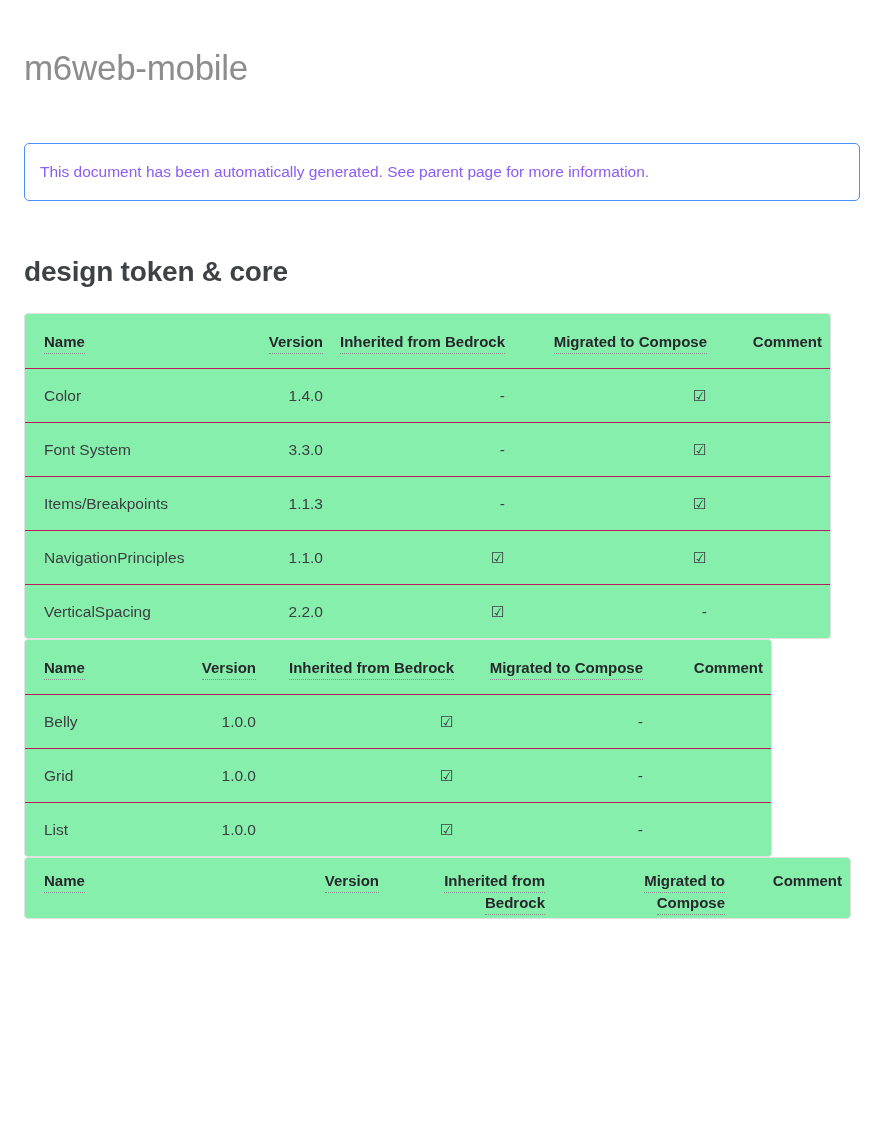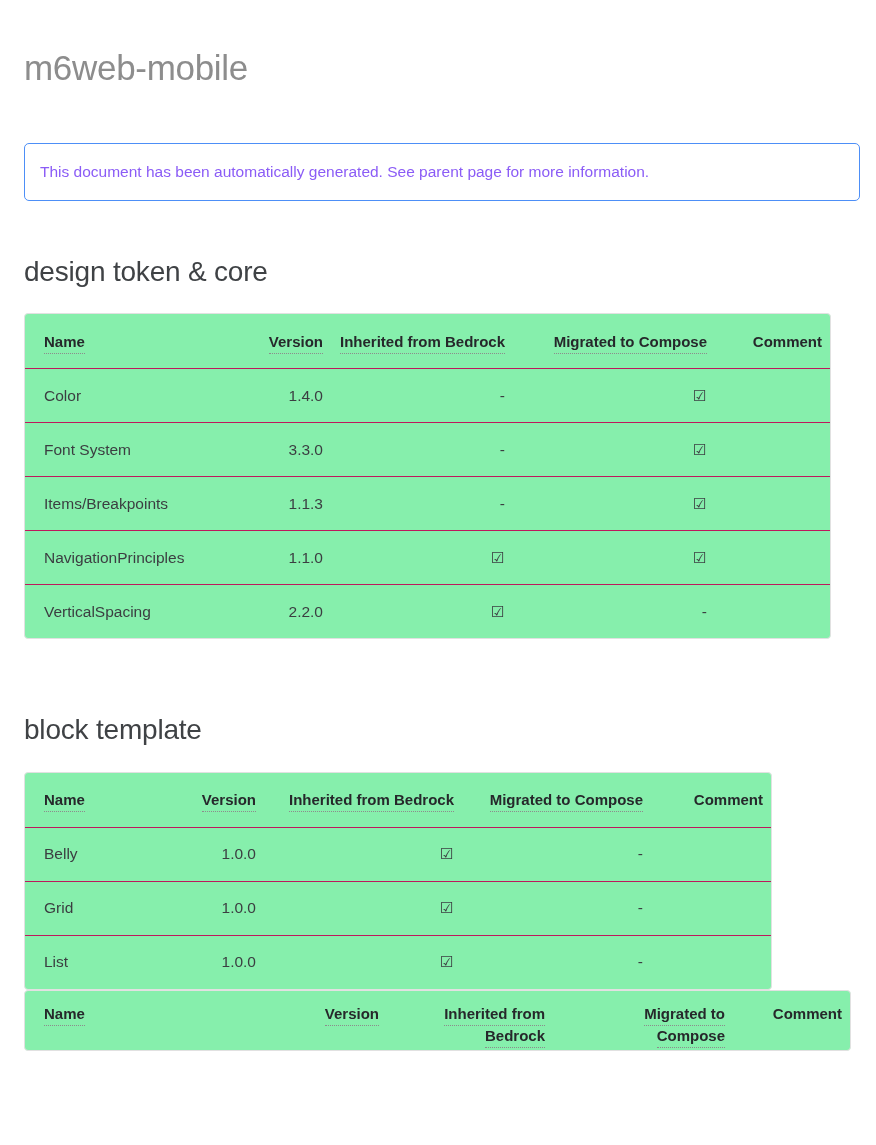--- a/index.html
+++ b/index.html
@@ -28,21 +28,21 @@
     border: 1px solid #4d8ff7;
     border-radius: 5px;
     padding: 19px 15px;
     font-size: 15.5px;
     color: #8b5cf6;
     background: #ffffff;
   }
   h2.section-heading {
     font-size: 28px;
     line-height: 1.2;
-    font-weight: 400;
+    font-weight: 700;
     color: #3f4245;
     letter-spacing: -0.2px;
     margin-top: 74px;
     margin-bottom: 25px;
   }
   h2.section-heading.first { margin-top: 54px; }
   h2.section-heading.atom-gap { margin-top: 76px; }
 
   table.data-table {
     border-collapse: separate;
@@ -142,21 +142,20 @@
         <tr>
           <td>VerticalSpacing</td>
           <td>2.2.0</td>
           <td class="check-glyph">☑</td>
           <td>-</td>
           <td></td>
         </tr>
       </tbody>
   </table>
 
-  <h2 class="section-heading">block template</h2>
   <table class="data-table t1">
     <colgroup>
       <col style="width:119px">
         <col style="width:120px">
         <col style="width:198px">
         <col style="width:189px">
         <col style="width:120px">
     </colgroup>
     <thead>
         <tr>

